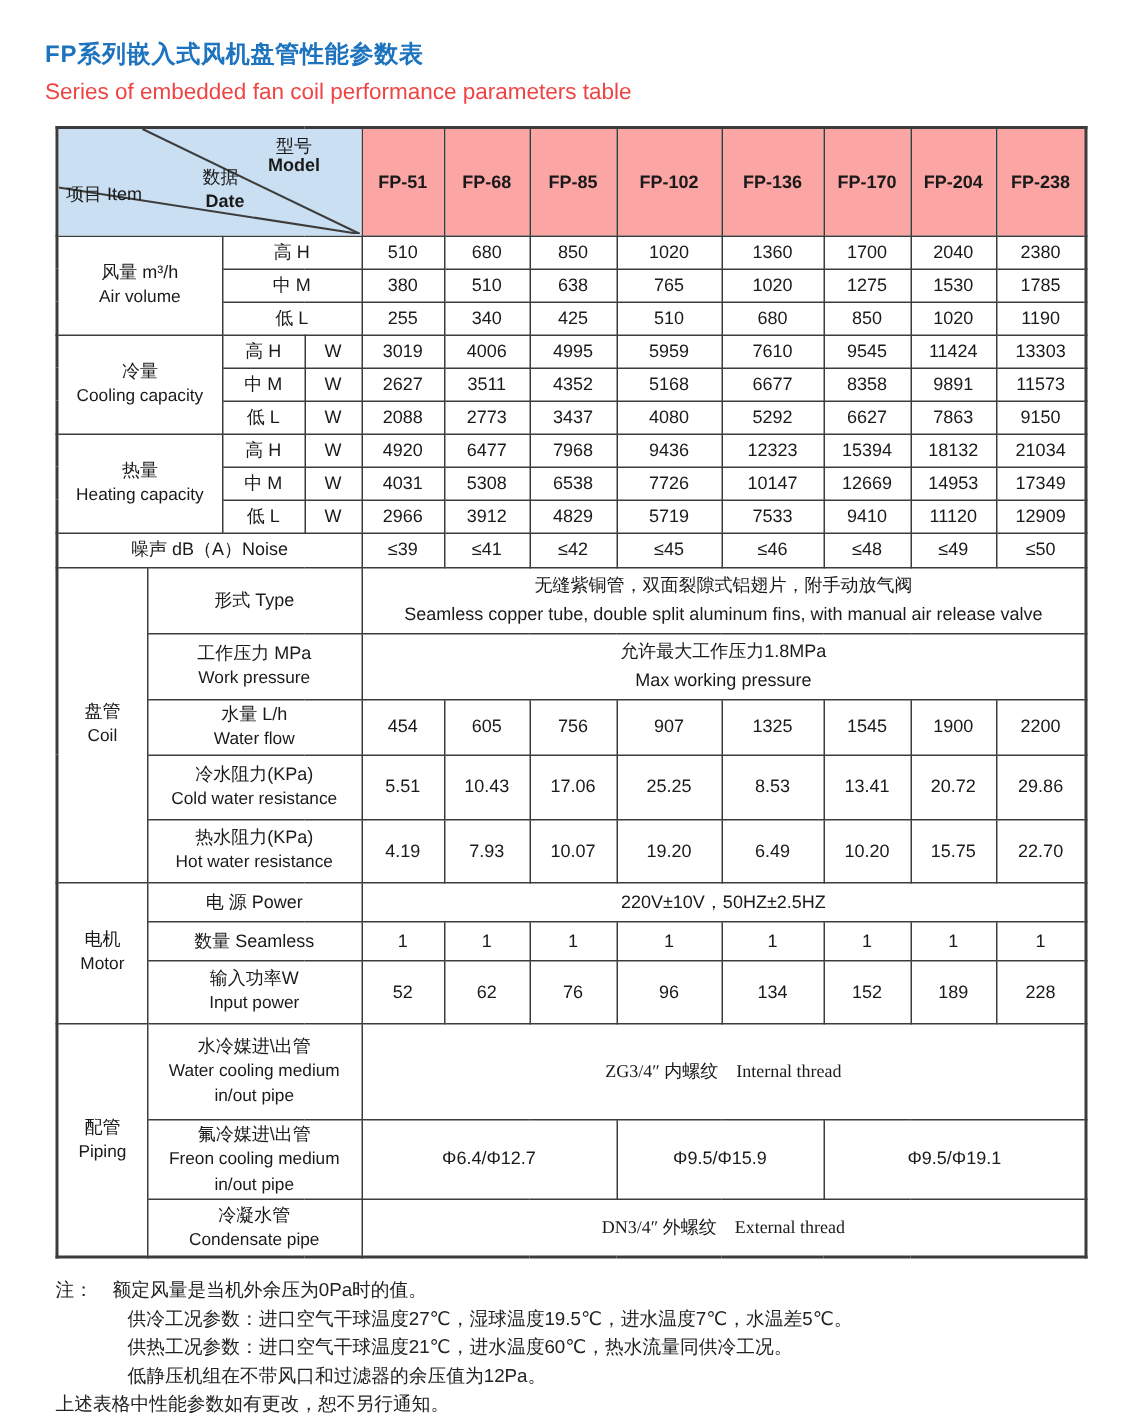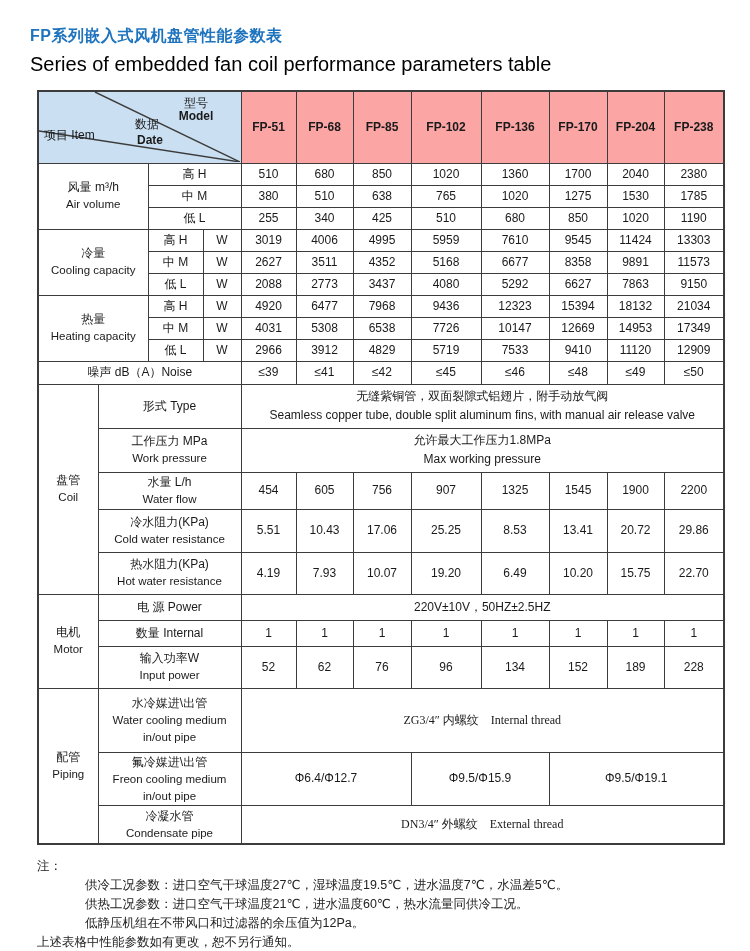--- a/index.html
+++ b/index.html
@@ -5,21 +5,21 @@
   * { box-sizing: border-box; margin: 0; padding: 0; }
   body {
     width: 750px; height: 951px;
     background: #ffffff;
     font-family: "Liberation Sans", "DejaVu Sans", sans-serif;
     color: #1a1a1a;
     overflow: hidden;
   }
   .page { padding: 26px 15px 0 30px; }
   .title-zh { color: #1e73be; font-size: 16px; font-weight: bold; letter-spacing: .5px; }
-  .title-en { color: #000000; font-size: 20px; margin-top: 6px; }
+  .title-en { color: #ef4444; font-size: 15px; margin-top: 6px; }
 
   table.spec {
     margin: 14px 0 0 7px;
     width: 686px;
     border-collapse: collapse;
     table-layout: fixed;
     border: 2px solid #3c3c3c;
   }
   table.spec td, table.spec th {
     border: 1px solid #3c3c3c;
@@ -313,21 +313,21 @@
 
     <tr class="r26">
       <td class="sec" rowspan="3">
         <div>电机</div>
             <div class="en">Motor</div>
       </td>
       <td colspan="3">电 源 Power</td>
       <td colspan="8">220V±10V，50HZ±2.5HZ</td>
     </tr>
     <tr class="r26">
-      <td colspan="3">数量 Internal</td>
+      <td colspan="3">数量 Seamless</td>
     <td>1</td>
           <td>1</td>
           <td>1</td>
           <td>1</td>
           <td>1</td>
           <td>1</td>
           <td>1</td>
           <td>1</td>
         </tr>
     <tr class="r42">
@@ -373,19 +373,20 @@
         <div class="en">Condensate pipe</div>
       </td>
       <td colspan="8" class="mono">DN3/4″ 外螺纹　External thread</td>
     </tr>
   </tbody>
     </table>
 
   <div class="notes">
     <div class="row1">
       <span class="prefix">注：</span>
+      <span>额定风量是当机外余压为0Pa时的值。</span>
     </div>
     <div class="indent">供冷工况参数：进口空气干球温度27℃，湿球温度19.5℃，进水温度7℃，水温差5℃。</div>
     <div class="indent">供热工况参数：进口空气干球温度21℃，进水温度60℃，热水流量同供冷工况。</div>
     <div class="indent">低静压机组在不带风口和过滤器的余压值为12Pa。</div>
     <div class="footer-line">上述表格中性能参数如有更改，恕不另行通知。</div>
   </div>
 </div>
 
 </body></html>

